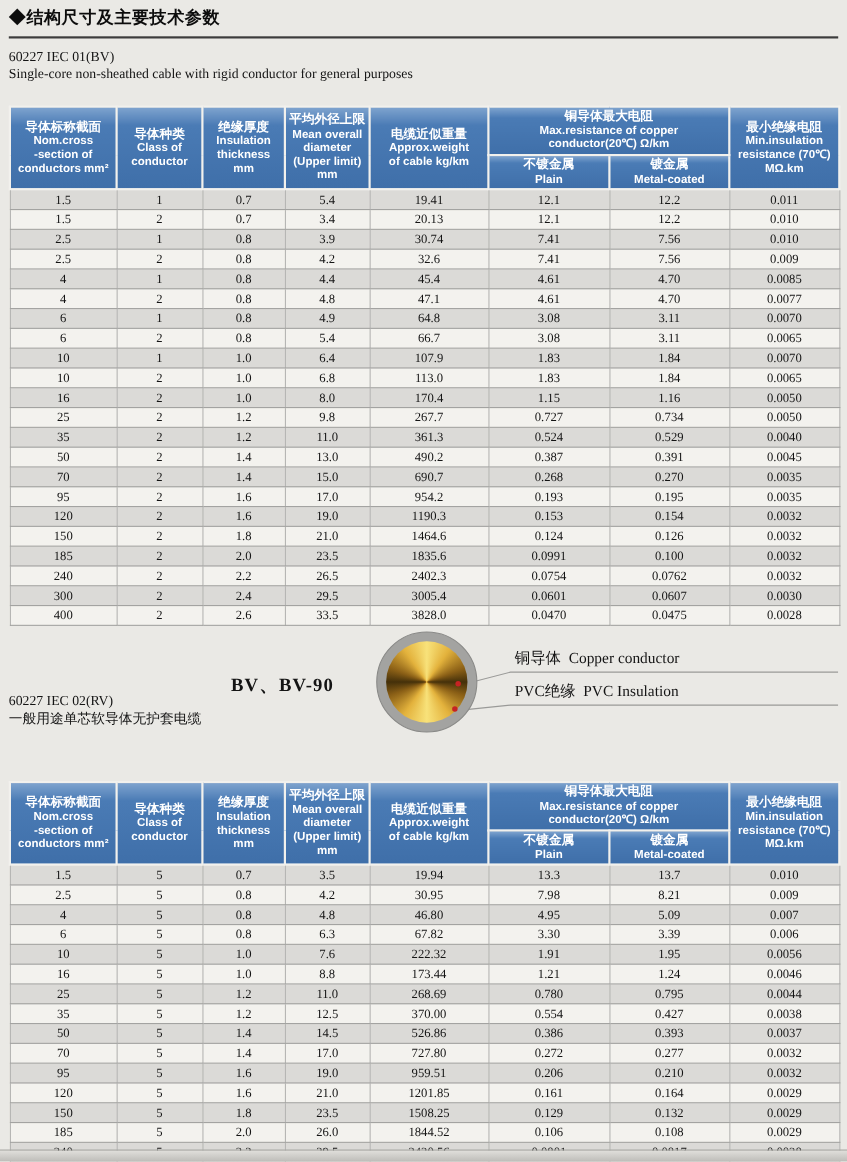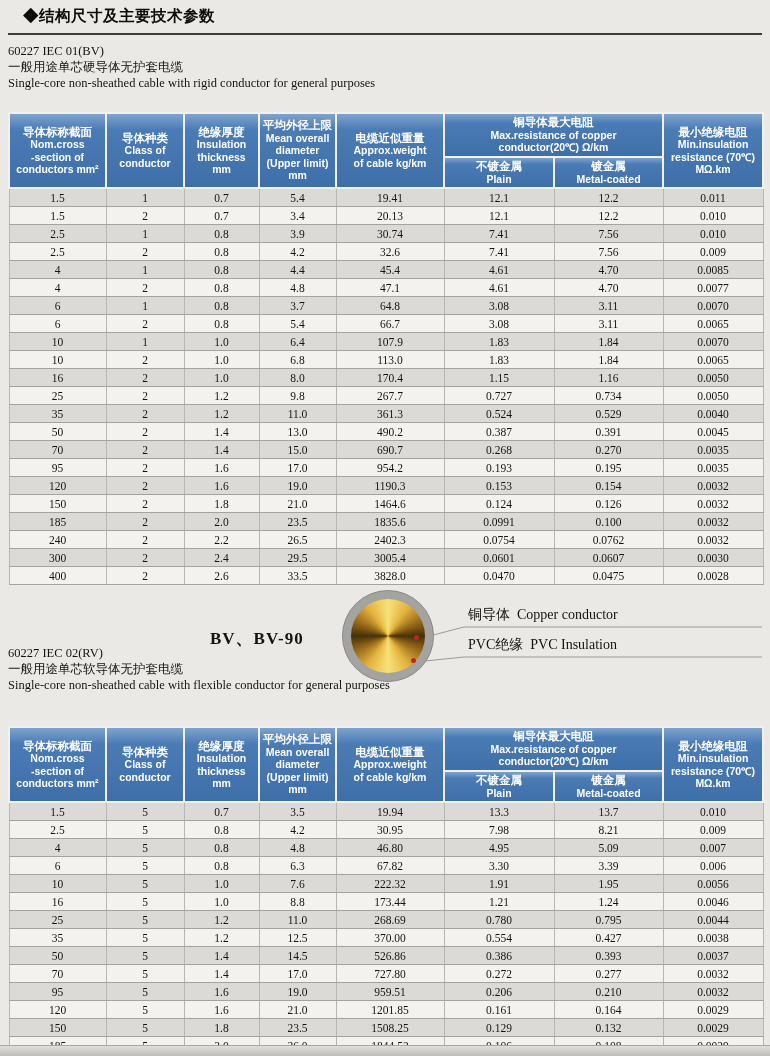--- a/index.html
+++ b/index.html
@@ -4,21 +4,21 @@
 <style>
   html,body{margin:0;padding:0}
   body{
     width:770px;height:1056px;position:relative;overflow:hidden;
     background:#eae9e5;color:#141414;
     font-family:"Liberation Serif",serif;
   }
   .page{padding:6px 8px 0 8px;position:relative}
   .title{
     font-family:"Liberation Sans",sans-serif;font-weight:bold;
-    font-size:15.5px;letter-spacing:.5px;color:#0c0c0c;margin-left:15px;
+    font-size:15.5px;letter-spacing:.5px;color:#0c0c0c;
   }
   .rule{height:2px;background:#3c3c3c;margin:6px 0 8px 0}
   .secline{font-size:12.5px;line-height:16px}
 
   table.spec{border-collapse:collapse;width:754px;table-layout:fixed;margin-top:21px}
   table.spec thead th{
     background:linear-gradient(180deg,#7ea3ce 0%,#4a7bb5 22%,#3f6fa9 100%);
     color:#fff;font-family:"Liberation Sans",sans-serif;font-weight:bold;
     font-size:10.5px;line-height:12.5px;border:2px solid #f2f1ed;
     padding:2px 1px;vertical-align:middle;text-align:center;
@@ -64,21 +64,20 @@
 </style>
 </head>
 <body>
 
 <div class="page">
 
   <div class="title">◆结构尺寸及主要技术参数</div>
   <div class="rule"></div>
 
   <div class="secline">60227 IEC 01(BV)</div>
-  <div class="secline">一般用途单芯硬导体无护套电缆</div>
   <div class="secline">Single-core non-sheathed cable with rigid conductor for general purposes</div>
 
   <table class="spec">
     <colgroup>
       <col style="width:97px">
         <col style="width:78px">
         <col style="width:75px">
         <col style="width:77px">
       <col style="width:108px">
         <col style="width:110px">
@@ -197,21 +196,21 @@
           <td>4.8</td>
           <td>47.1</td>
           <td>4.61</td>
           <td>4.70</td>
           <td>0.0077</td>
         </tr>
         <tr>
           <td>6</td>
           <td>1</td>
           <td>0.8</td>
-          <td>3.7</td>
+          <td>4.9</td>
           <td>64.8</td>
           <td>3.08</td>
           <td>3.11</td>
           <td>0.0070</td>
         </tr>
         <tr>
           <td>6</td>
           <td>2</td>
           <td>0.8</td>
           <td>5.4</td>
@@ -378,21 +377,20 @@
       <span>铜导体</span>&nbsp;
       <span>Copper conductor</span>
     </div>
     <div class="callout c2">
       <span>PVC绝缘</span>&nbsp;
       <span>PVC Insulation</span>
     </div>
     <div class="sec2">
       <div class="secline">60227 IEC 02(RV)</div>
       <div class="secline">一般用途单芯软导体无护套电缆</div>
-      <div class="secline">Single-core non-sheathed cable with flexible conductor for general purposes</div>
     </div>
   </div>
 
   <table class="spec">
     <colgroup>
       <col style="width:97px">
         <col style="width:78px">
         <col style="width:75px">
         <col style="width:77px">
       <col style="width:108px">

